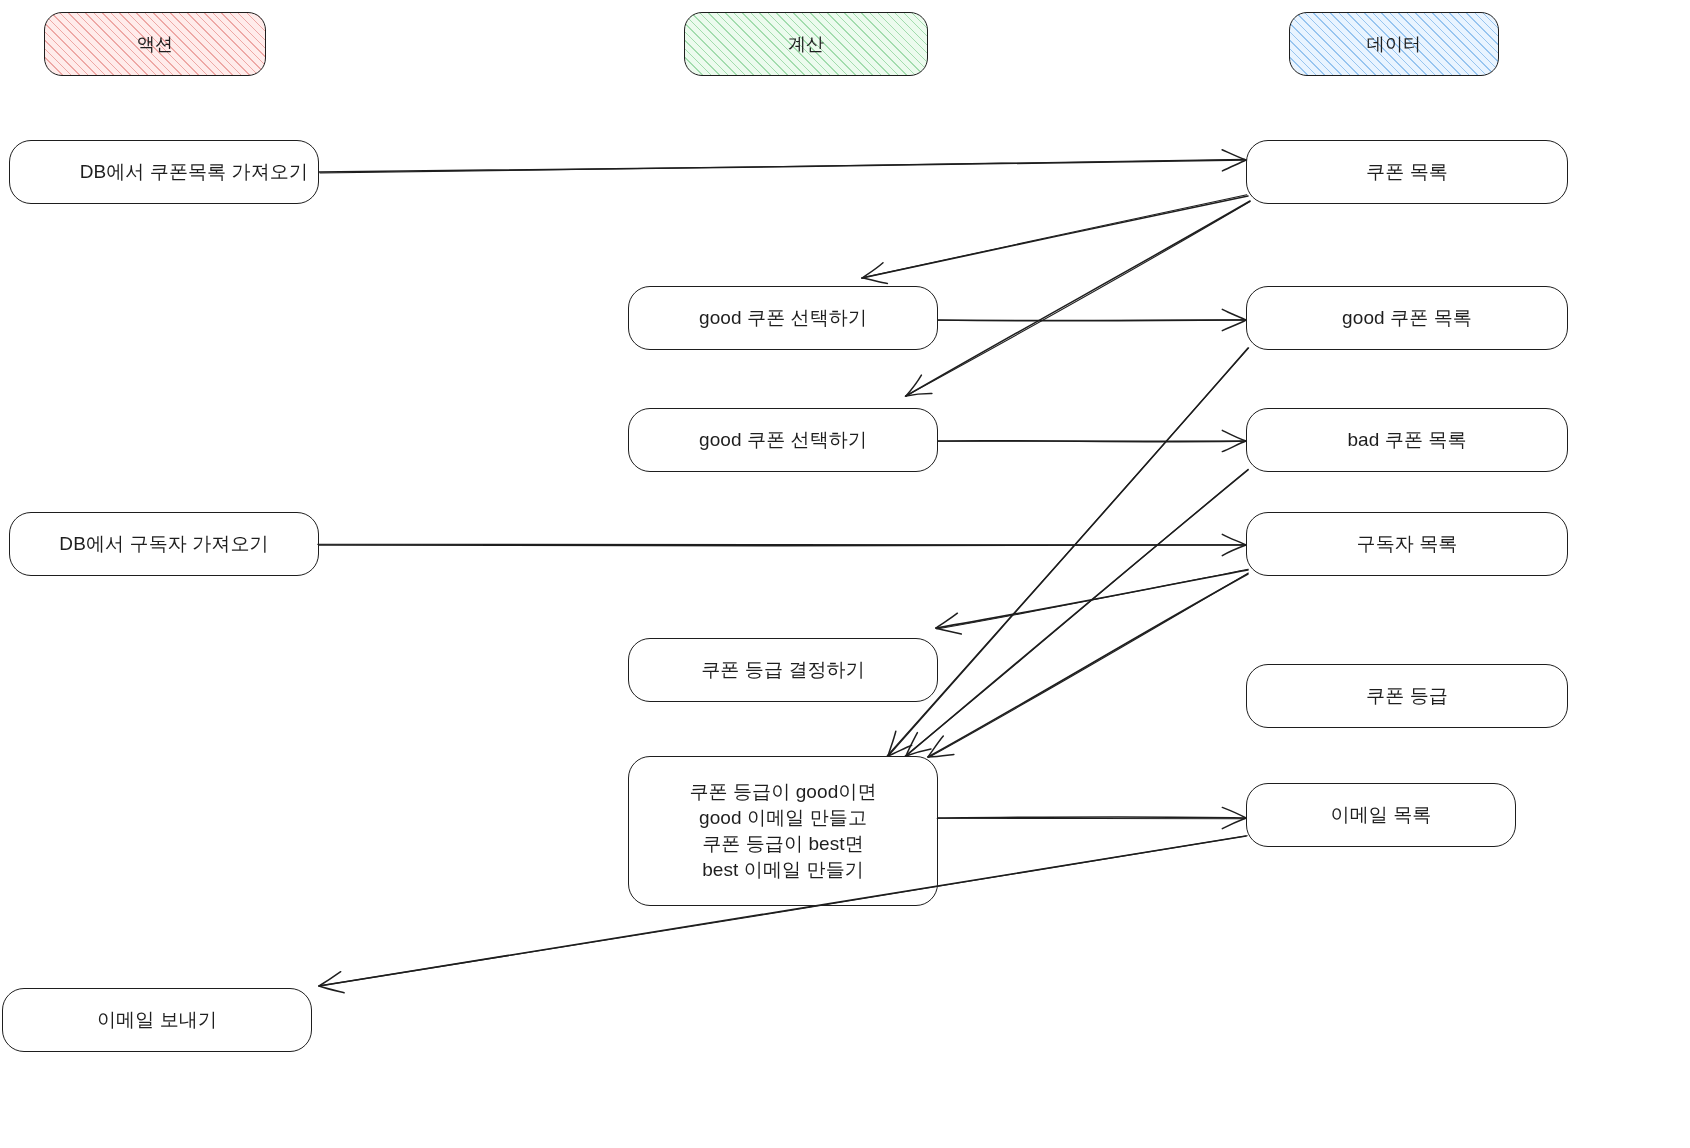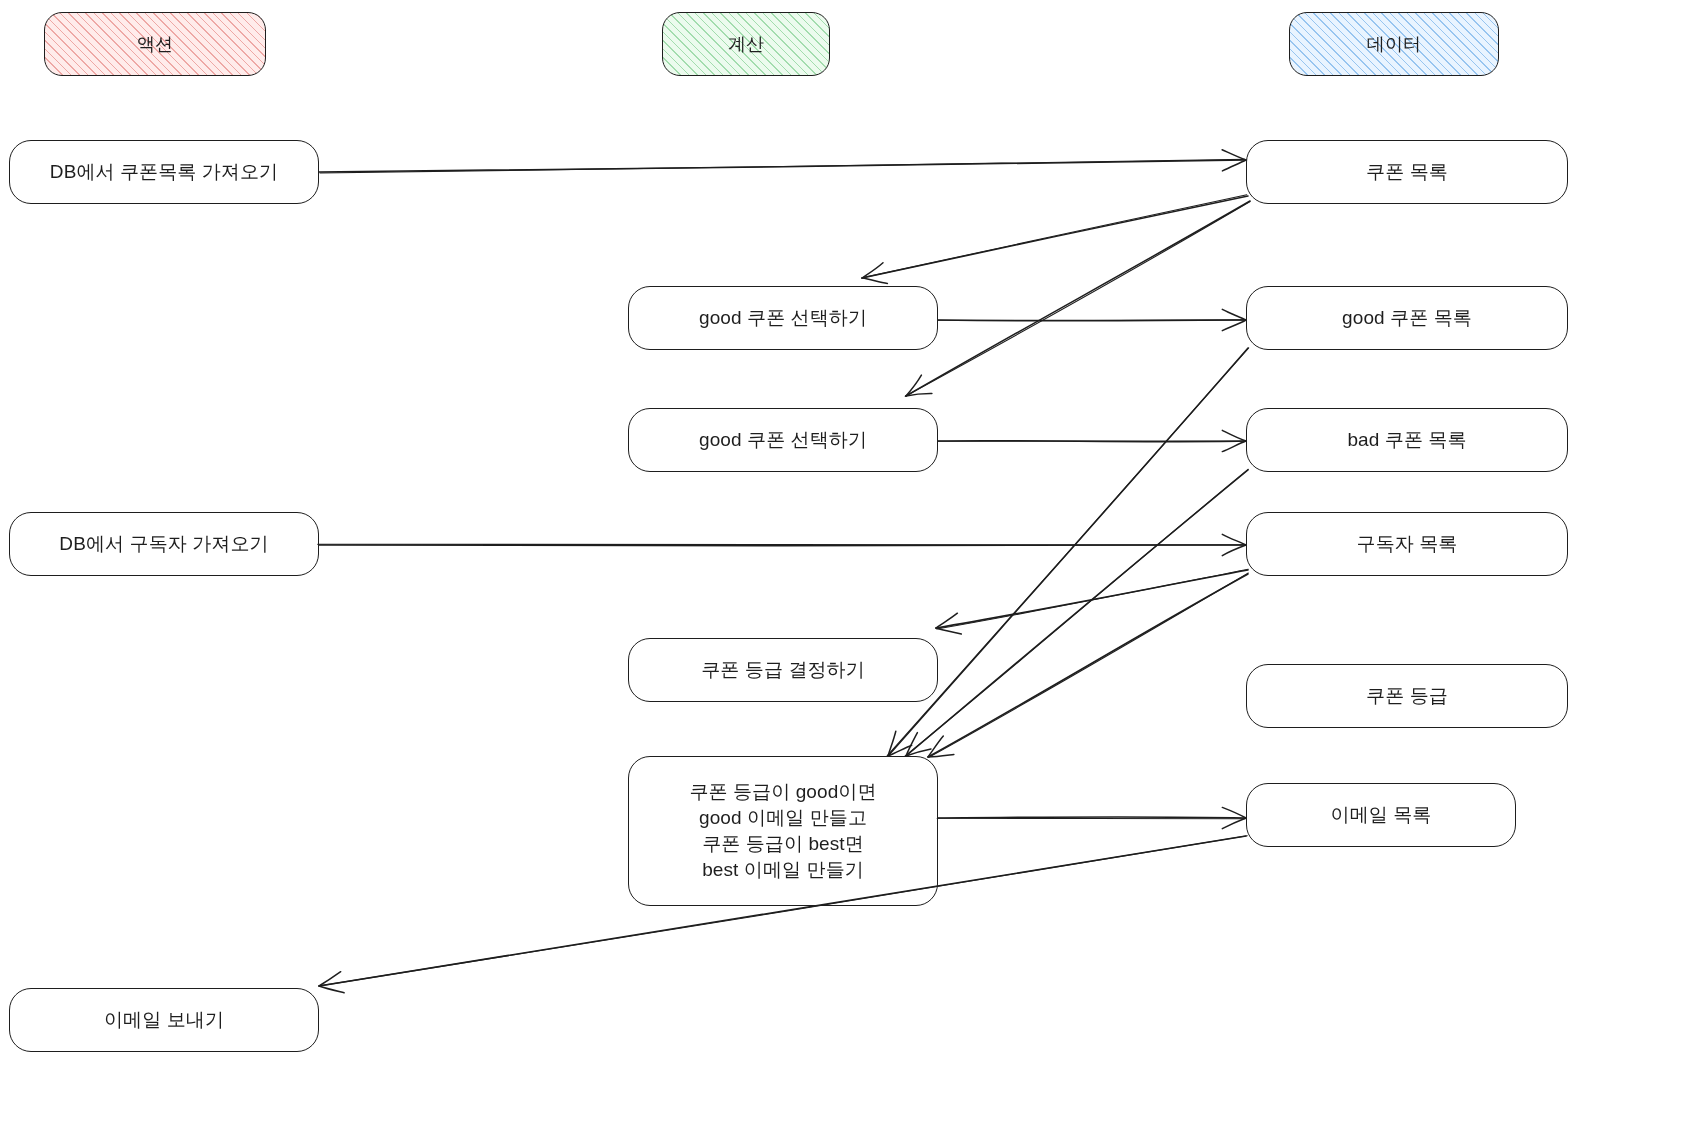--- a/index.html
+++ b/index.html
@@ -155,32 +155,32 @@
       </g>
       <g>
         <path d="M 1246.0 836.0 C 940.0 884.9, 625.0 937.3, 319.0 986.0" fill="none" stroke="#1e1e1e" stroke-width="1.5" stroke-linecap="round" stroke-linejoin="round"></path>
         <path d="M 1247.3 835.8 C 941.4 887.1, 625.7 936.6, 319.5 985.9" fill="none" stroke="#1e1e1e" stroke-width="1.1" stroke-linecap="round" stroke-linejoin="round"></path>
         <path d="M 340.7 971.7 C 333.7 976.7, 326.4 981.6, 319.0 986.0" fill="none" stroke="#1e1e1e" stroke-width="1.5" stroke-linecap="round" stroke-linejoin="round"></path>
         <path d="M 344.1 992.7 C 335.8 990.7, 327.1 988.8, 319.0 986.0" fill="none" stroke="#1e1e1e" stroke-width="1.5" stroke-linecap="round" stroke-linejoin="round"></path>
       </g>
     </svg>
   <div id="node-layer">
       <div class="node legend-node legend-action" style="left: 44px; top: 12px; width: 222px; height: 64px;"><span class="node-label">액션</span></div>
-      <div class="node legend-node legend-calc" style="left: 662px; top: 12px; width: 168px; height: 64px;"><span class="node-label">계산</span></div>
+      <div class="node legend-node legend-calc" style="left: 684px; top: 12px; width: 244px; height: 64px;"><span class="node-label">계산</span></div>
       <div class="node legend-node legend-data" style="left: 1289px; top: 12px; width: 210px; height: 64px;"><span class="node-label">데이터</span></div>
-      <div class="node node-action" style="left: 9px; top: 140px; width: 310px; height: 64px;"><span class="node-label">DB에서 쿠폰목록 가져오기</span></div>
+      <div class="node node-action" style="left: 9px; top: 140px; width: 310px; height: 64px; text-align: right;"><span class="node-label">DB에서 쿠폰목록 가져오기</span></div>
       <div class="node node-data" style="left: 1246px; top: 140px; width: 322px; height: 64px;"><span class="node-label">쿠폰 목록</span></div>
       <div class="node node-calc" style="left: 628px; top: 286px; width: 310px; height: 64px;"><span class="node-label">good 쿠폰 선택하기</span></div>
       <div class="node node-data" style="left: 1246px; top: 286px; width: 322px; height: 64px;"><span class="node-label">good 쿠폰 목록</span></div>
       <div class="node node-calc" style="left: 628px; top: 408px; width: 310px; height: 64px;"><span class="node-label">good 쿠폰 선택하기</span></div>
       <div class="node node-data" style="left: 1246px; top: 408px; width: 322px; height: 64px;"><span class="node-label">bad 쿠폰 목록</span></div>
       <div class="node node-action" style="left: 9px; top: 512px; width: 310px; height: 64px;"><span class="node-label">DB에서 구독자 가져오기</span></div>
       <div class="node node-data" style="left: 1246px; top: 512px; width: 322px; height: 64px;"><span class="node-label">구독자 목록</span></div>
       <div class="node node-calc" style="left: 628px; top: 638px; width: 310px; height: 64px;"><span class="node-label">쿠폰 등급 결정하기</span></div>
       <div class="node node-data" style="left: 1246px; top: 638px; width: 322px; height: 64px; margin-top: 26px;"><span class="node-label">쿠폰 등급</span></div>
       <div class="node node-calc" style="left: 628px; top: 756px; width: 310px; height: 150px;"><span class="node-label">쿠폰 등급이 good이면
 good 이메일 만들고
 쿠폰 등급이 best면
 best 이메일 만들기</span></div>
       <div class="node node-data" style="left: 1246px; top: 783px; width: 270px; height: 64px;"><span class="node-label">이메일 목록</span></div>
-      <div class="node node-action" style="left: 9px; top: 988px; width: 310px; height: 64px;"><span class="node-label">이메일 보내기</span></div>
+      <div class="node node-action" style="left: 2px; top: 988px; width: 310px; height: 64px;"><span class="node-label">이메일 보내기</span></div>
     </div>
 </div>
 
 </body></html>

